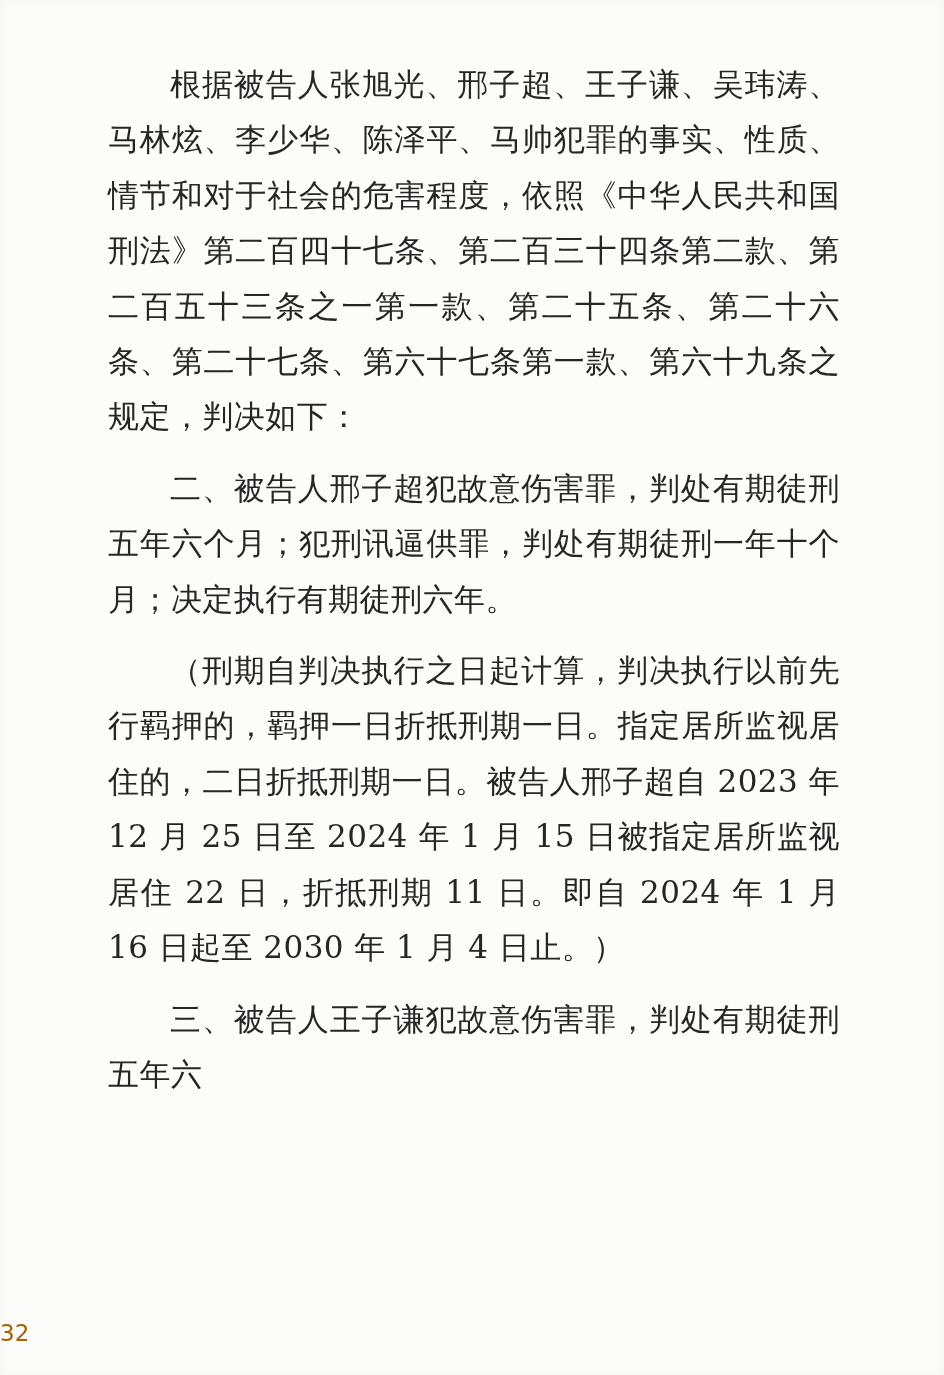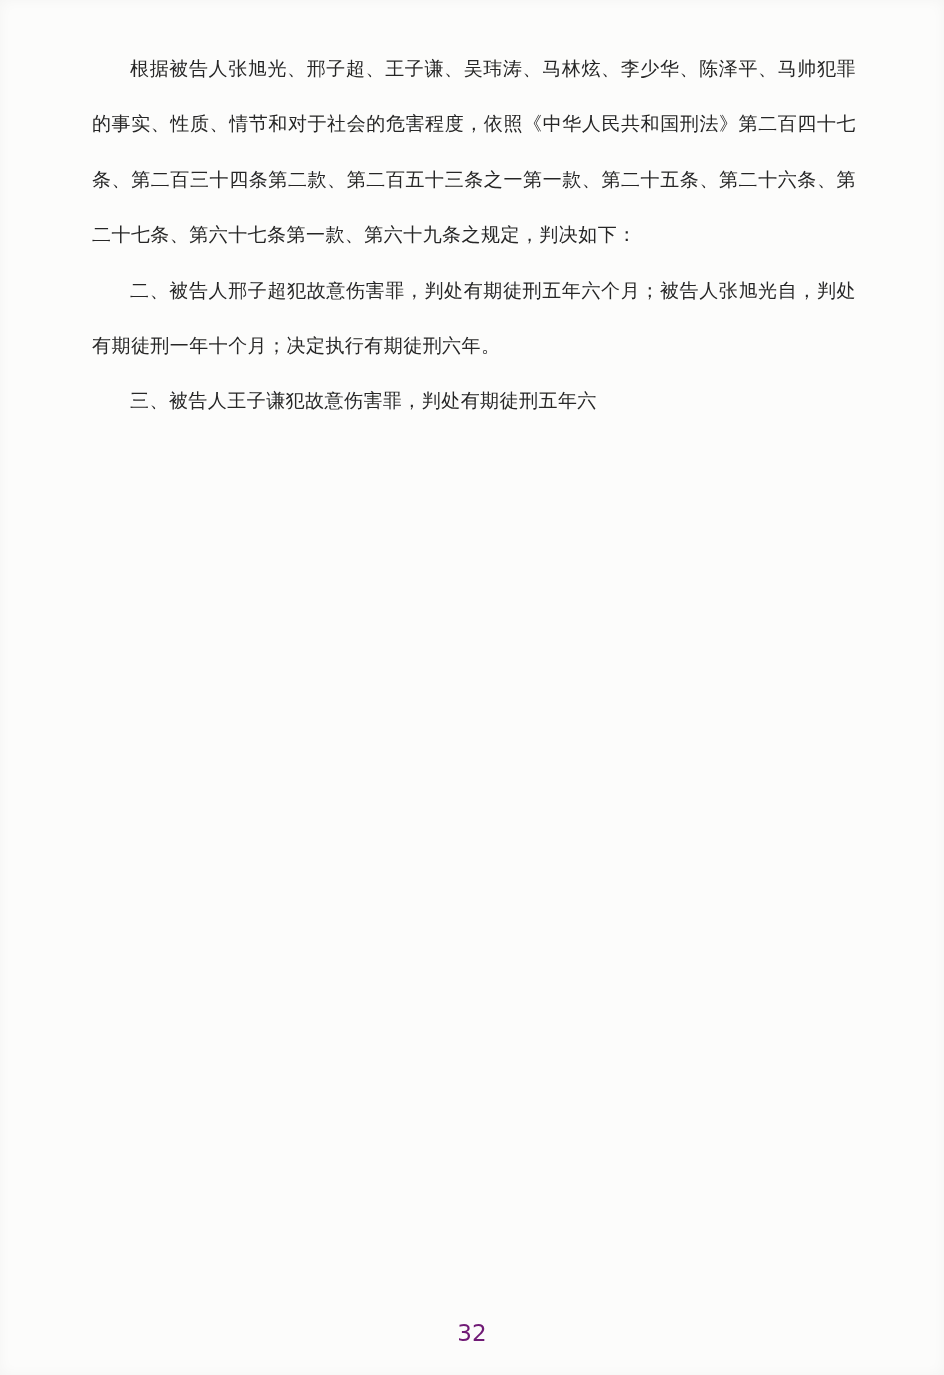--- a/index.html
+++ b/index.html
@@ -24,46 +24,47 @@
     pointer-events: none;
     box-shadow: inset 0 0 14px rgba(0,0,0,0.035);
   }
   .content {
     position: absolute;
     left: 92px;
     top: 41px;
     width: 764px;
   }
   .content p {
-    margin: 0;
+    margin: 16px;
     padding: 0;
-    font-size: 19px;
+    font-size: 31px;
     line-height: 55.4px;
     letter-spacing: 0.45px;
     text-indent: 2em;
     text-align: justify;
     text-align-last: left;
     word-break: break-all;
   }
   .page-number {
     position: absolute;
     top: 1320px;
     left: 0;
     width: 944px;
-    text-align: center;
+    text-align: left;
     font-family: "DejaVu Sans", "Liberation Sans", sans-serif;
     font-size: 23px;
     line-height: 26px;
-    color: #701a75;
+    color: #a16207;
   }
 </style>
 </head>
 <body>
 
 <div class="page">
   <div class="content">
     <p>根据被告人张旭光、邢子超、王子谦、吴玮涛、马林炫、李少华、陈泽平、马帅犯罪的事实、性质、情节和对于社会的危害程度，依照《中华人民共和国刑法》第二百四十七条、第二百三十四条第二款、第二百五十三条之一第一款、第二十五条、第二十六条、第二十七条、第六十七条第一款、第六十九条之规定，判决如下：</p>
-    <p>二、被告人邢子超犯故意伤害罪，判处有期徒刑五年六个月；被告人张旭光自，判处有期徒刑一年十个月；决定执行有期徒刑六年。</p>
+    <p>二、被告人邢子超犯故意伤害罪，判处有期徒刑五年六个月；犯刑讯逼供罪，判处有期徒刑一年十个月；决定执行有期徒刑六年。</p>
+    <p>（刑期自判决执行之日起计算，判决执行以前先行羁押的，羁押一日折抵刑期一日。指定居所监视居住的，二日折抵刑期一日。被告人邢子超自 2023 年 12 月 25 日至 2024 年 1 月 15 日被指定居所监视居住 22 日，折抵刑期 11 日。即自 2024 年 1 月 16 日起至 2030 年 1 月 4 日止。）</p>
     <p>三、被告人王子谦犯故意伤害罪，判处有期徒刑五年六</p>
   </div>
 
   <div class="page-number">32</div>
 </div>
 
 </body></html>

